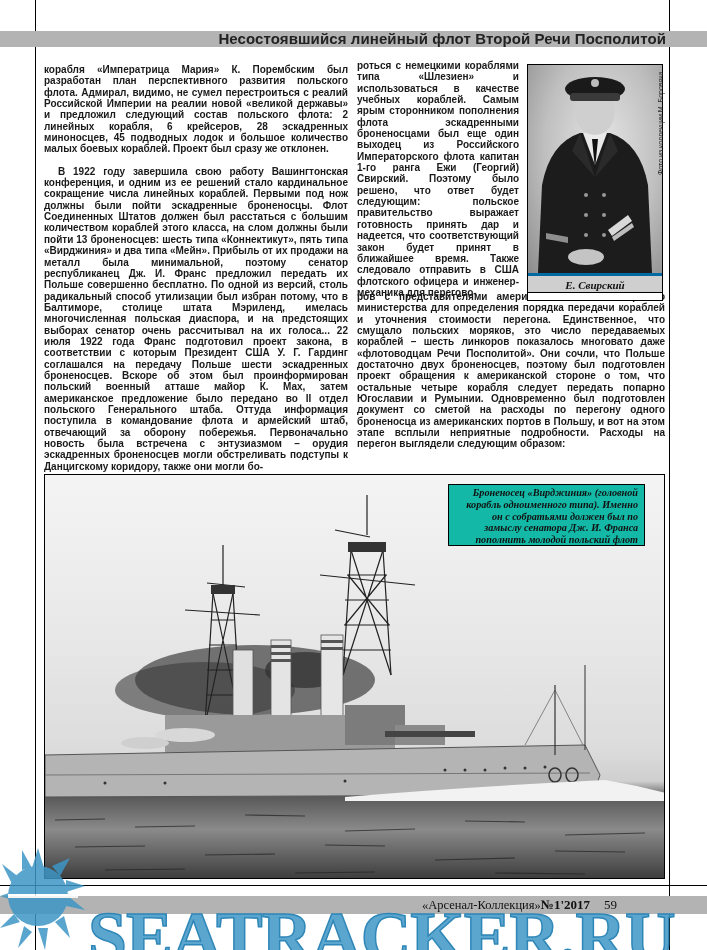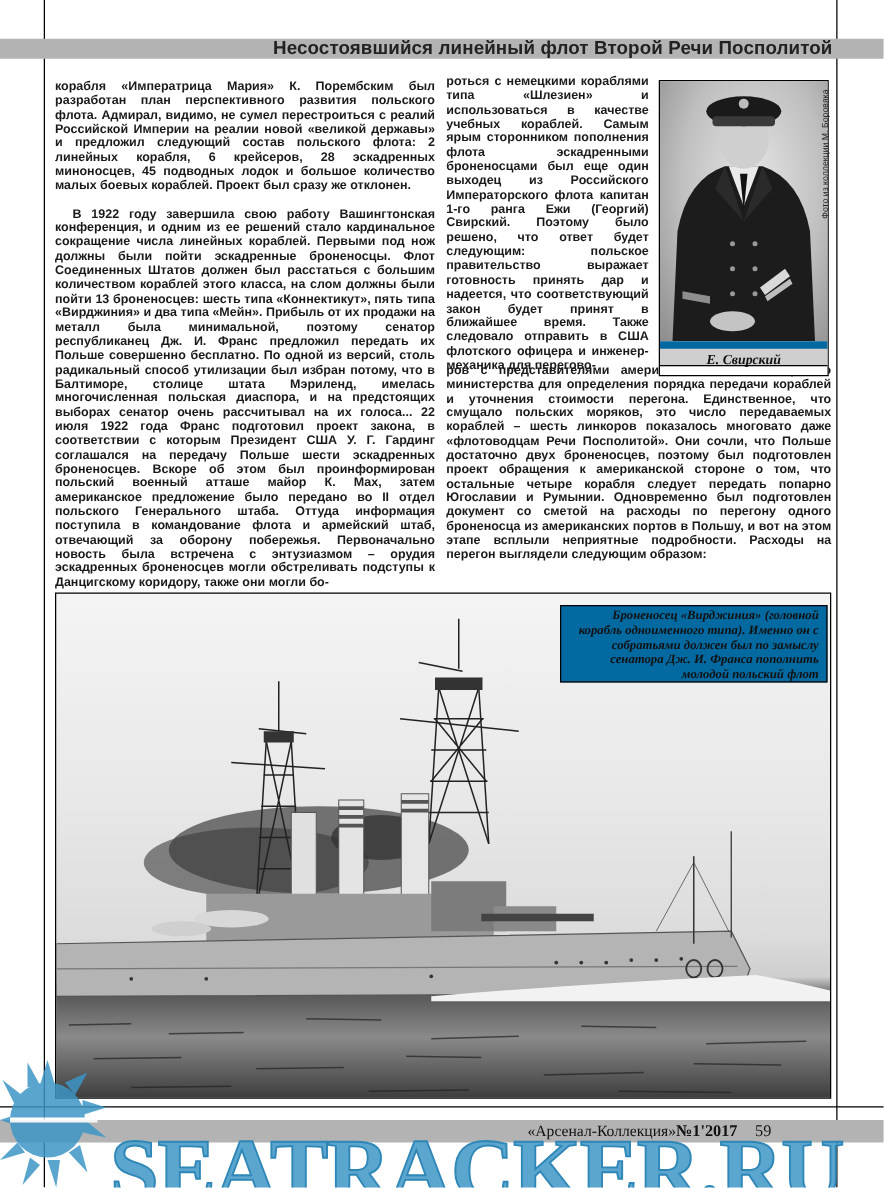--- a/index.html
+++ b/index.html
@@ -33,38 +33,38 @@
     position: absolute; left: 527px; top: 64px; width: 136px; height: 237px;
     border: 1px solid #000; background: #fff;
   }
   .portrait-photo {
     position: absolute; left: 528px; top: 65px; width: 134px; height: 208px;
     background: radial-gradient(ellipse at 55% 40%, #e6e6e6 0%, #bfbfbf 55%, #8c8c8c 100%);
     overflow: hidden;
   }
   .portrait-caption {
     position: absolute; left: 528px; top: 273px; width: 134px; height: 20px;
-    background: #cfcfcf; border-top: 6px solid #0369a1; border-bottom: 1px solid #000;
+    background: #cfcfcf; border-top: 3px solid #0369a1; border-bottom: 1px solid #000;
     font-family: "Liberation Serif", serif; font-style: italic; font-weight: bold;
     font-size: 11px; text-align: center; line-height: 19px; color: #111;
   }
   .photo-credit {
     position: absolute; left: 656px; top: 175px; width: 112px; height: 10px;
     transform: rotate(-90deg); transform-origin: 0 0;
     font-size: 7px; line-height: 10px; color: #222; white-space: nowrap;
   }
 
   .ship-frame {
     position: absolute; left: 44px; top: 474px; width: 621px; height: 405px;
     border: 1.5px solid #000; overflow: hidden;
     background: linear-gradient(#f4f4f4 0%, #e8e8e8 40%, #dcdcdc 68%, #cfcfcf 76%, #5a5a5a 80%, #8a8a8a 88%, #3e3e3e 100%);
   }
   .ship-caption {
-    position: absolute; left: 448px; top: 484px; width: 214px; height: 62px;
-    background: #0369a1; border: 1px solid #000;
+    position: absolute; left: 448px; top: 484px; width: 197px; height: 62px;
+    background: #14b8a6; border: 1px solid #000;
     font-family: "Liberation Serif", serif; font-style: italic; font-weight: bold;
     font-size: 10.2px; line-height: 11.8px; text-align: right; padding: 2px 6px 0 6px;
     color: #111;
   }
 
   .footer-band {
     position: absolute; left: 0; top: 896px; width: 707px; height: 18px; background: #b3b3b3;
   }
   .footer-text {
     position: absolute; left: 422px; top: 896px; height: 18px; line-height: 18px;

